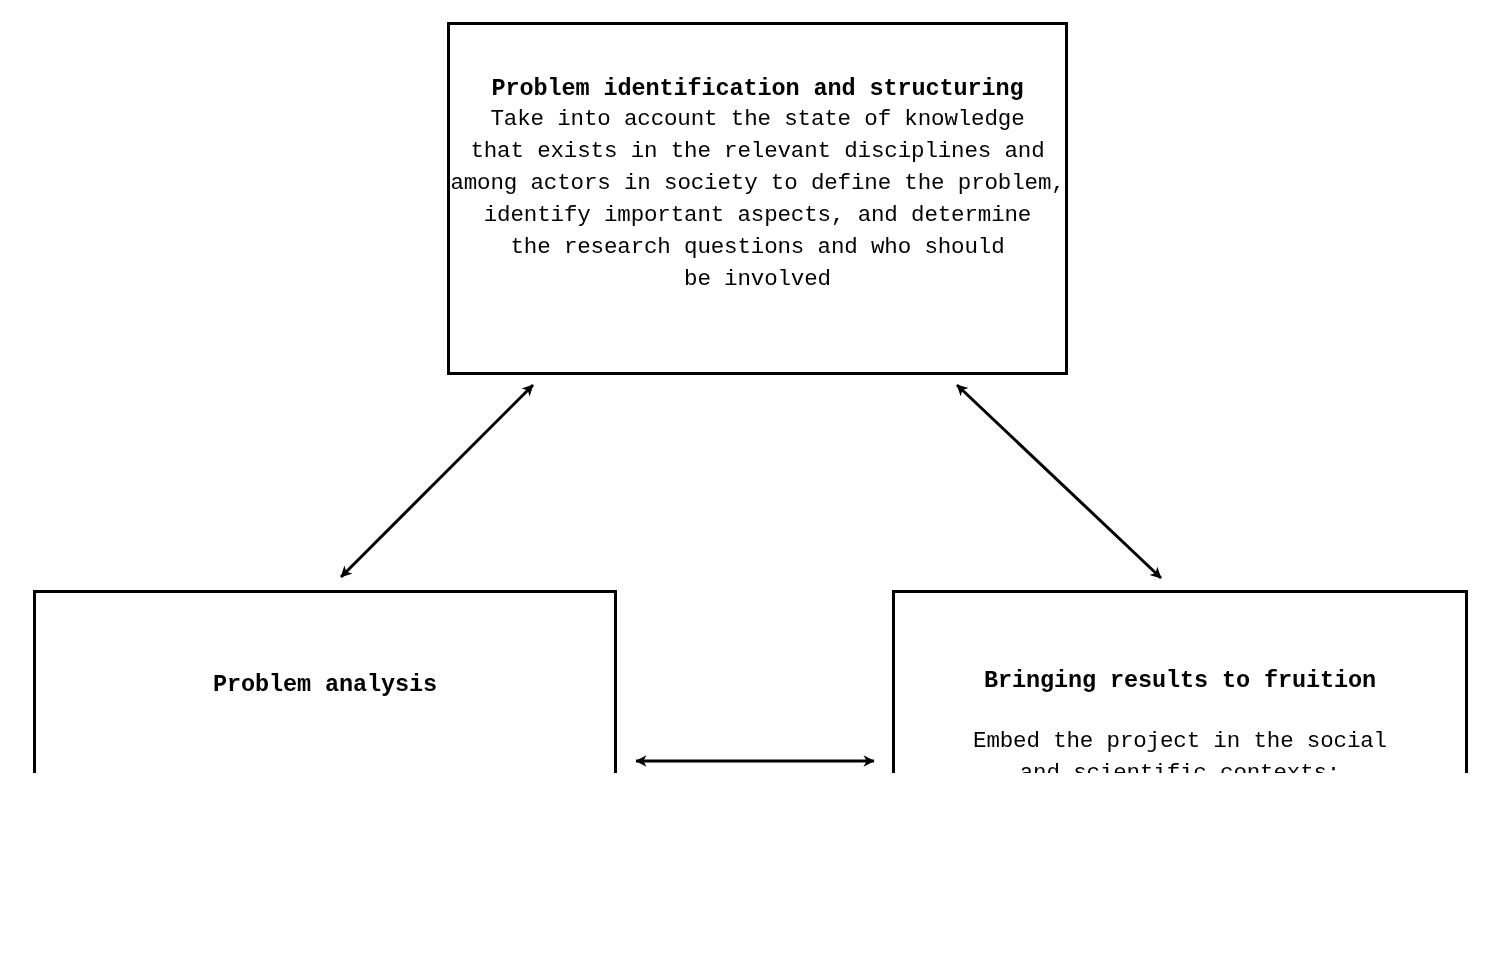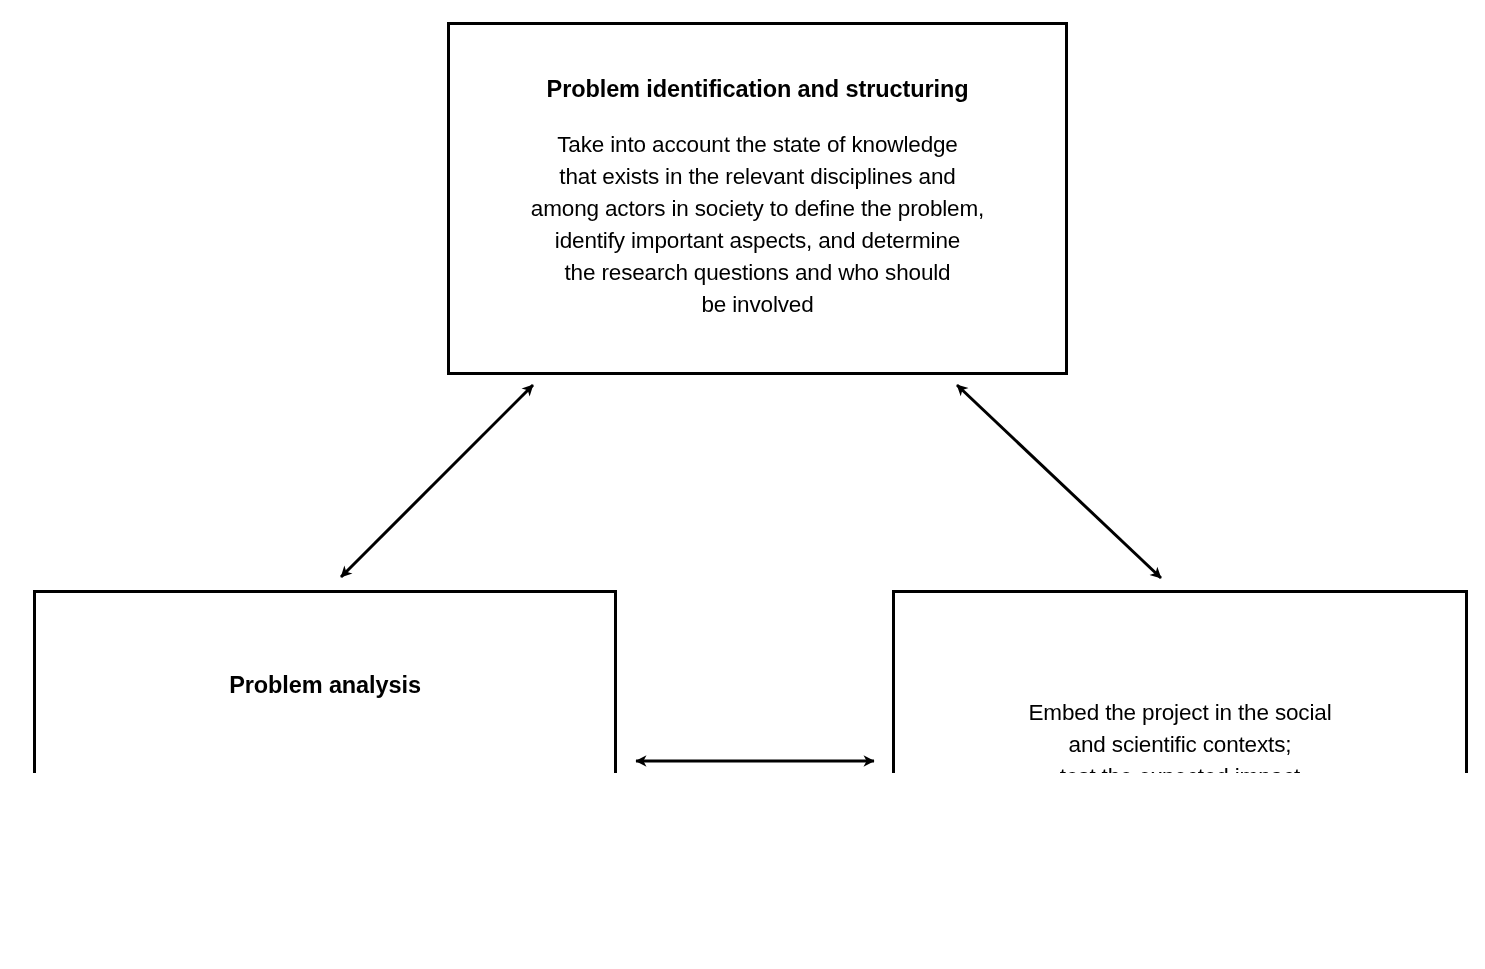--- a/index.html
+++ b/index.html
@@ -6,21 +6,21 @@
     margin: 0;
     padding: 0;
     background: #ffffff;
   }
   #canvas {
     position: relative;
     width: 1485px;
     height: 773px;
     background: #ffffff;
     overflow: hidden;
-    font-family: Liberation Sans, sans-serif;
+    font-family: Liberation Mono, monospace;
     color: #000000;
   }
   .node-box {
     position: absolute;
     box-sizing: border-box;
     border: 3px solid #000000;
     background: #ffffff;
     display: flex;
     flex-direction: column;
     align-items: center;
@@ -42,21 +42,21 @@
     white-space: pre-line;
   }
   
   #box-top {
     left: 447px;
     top: 22px;
     width: 621px;
     height: 353px;
     padding-top: 50px;
   }
-  #box-top .node-body { margin-top: 26px; }
+  #box-top .node-body { }
   
   #box-bottom-left {
     left: 33px;
     top: 590px;
     width: 584px;
     height: 334px;
     padding-top: 78px;
   }
   #box-bottom-left .node-body { margin-top: 30px; }
   
@@ -111,18 +111,19 @@
 identify important aspects, and determine
 the research questions and who should
 be involved</div>
   </div>
 
   <div class="node-box" id="box-bottom-left">
     <div class="node-title">Problem analysis</div>
   </div>
 
   <div class="node-box" id="box-bottom-right">
+    <div class="node-title">Bringing results to fruition</div>
     <div class="node-body">Embed the project in the social
 and scientific contexts;
 test the expected impact</div>
   </div>
 
 </div>
 
 </body></html>

